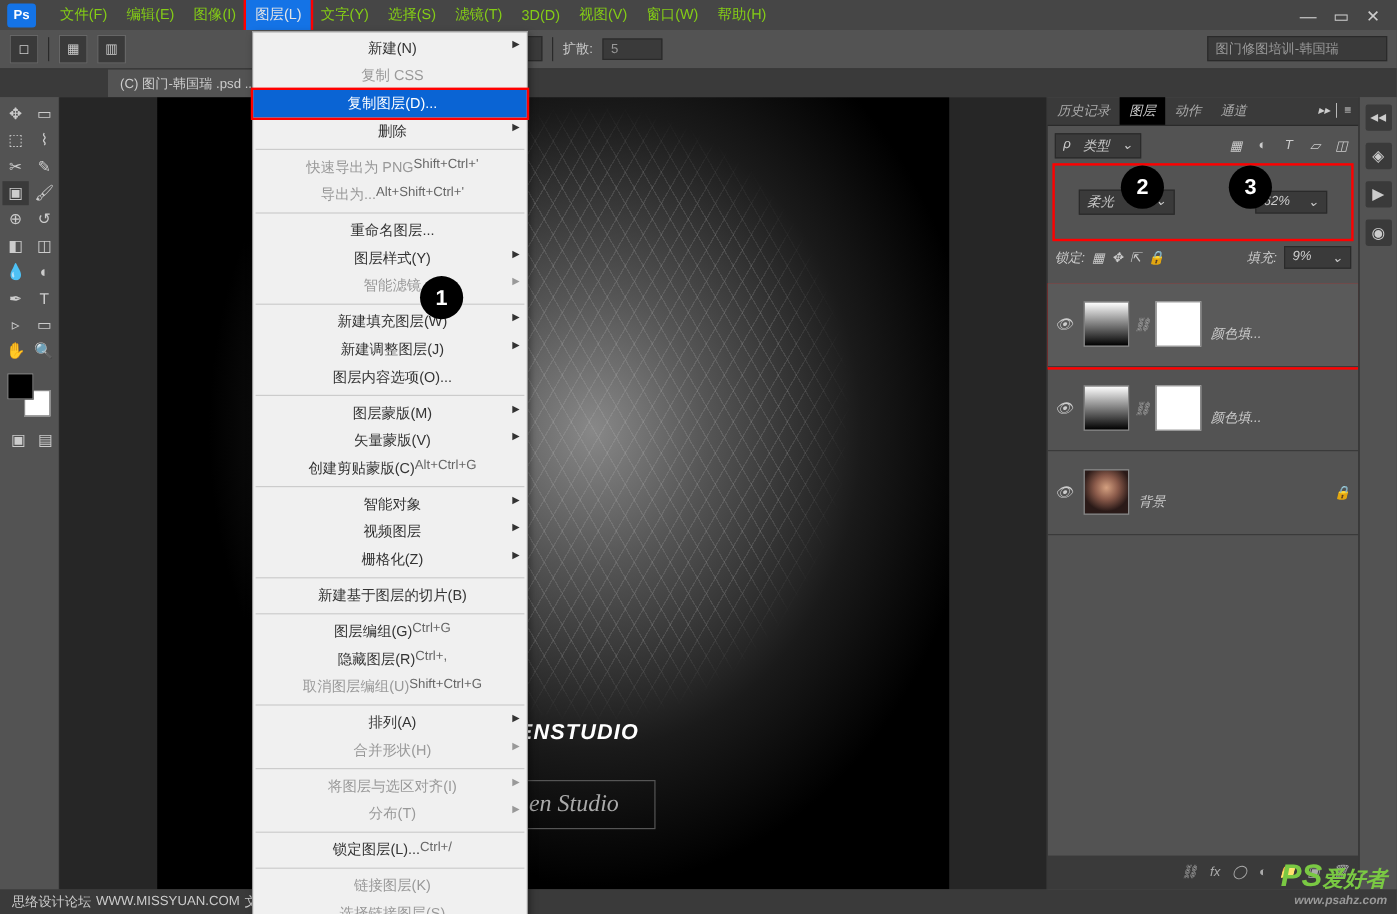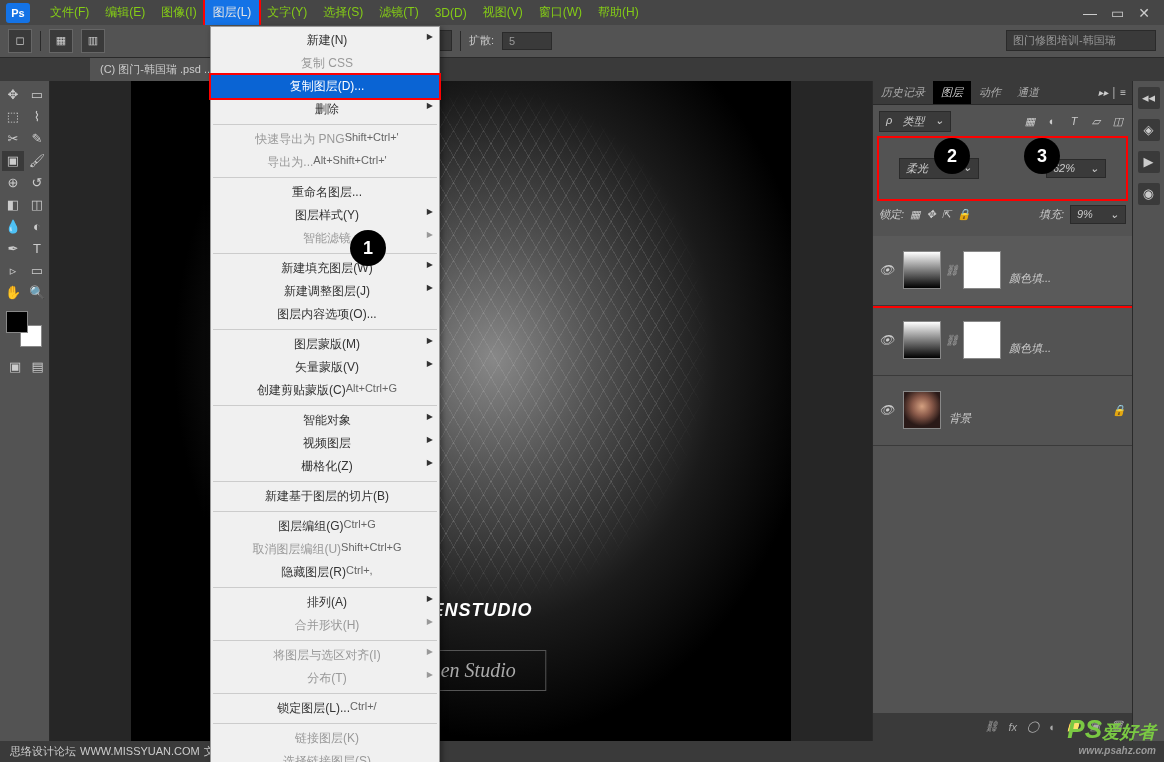--- a/index.html
+++ b/index.html
@@ -353,27 +353,27 @@
     </div>
     <div class="dd-sep"></div>
     <div class="dd-item">
       <span>新建基于图层的切片(B)</span>
     </div>
     <div class="dd-sep"></div>
     <div class="dd-item">
       <span>图层编组(G)</span>
       <span class="dd-shortcut">Ctrl+G</span>
     </div>
+    <div class="dd-item">
+      <span>隐藏图层(R)</span>
+      <span class="dd-shortcut">Ctrl+,</span>
+    </div>
     <div class="dd-item disabled">
       <span>取消图层编组(U)</span>
       <span class="dd-shortcut">Shift+Ctrl+G</span>
-    </div>
-    <div class="dd-item">
-      <span>隐藏图层(R)</span>
-      <span class="dd-shortcut">Ctrl+,</span>
     </div>
     <div class="dd-sep"></div>
     <div class="dd-item has-sub">
       <span>排列(A)</span>
     </div>
     <div class="dd-item disabled has-sub">
       <span>合并形状(H)</span>
     </div>
     <div class="dd-sep"></div>
     <div class="dd-item disabled has-sub">

